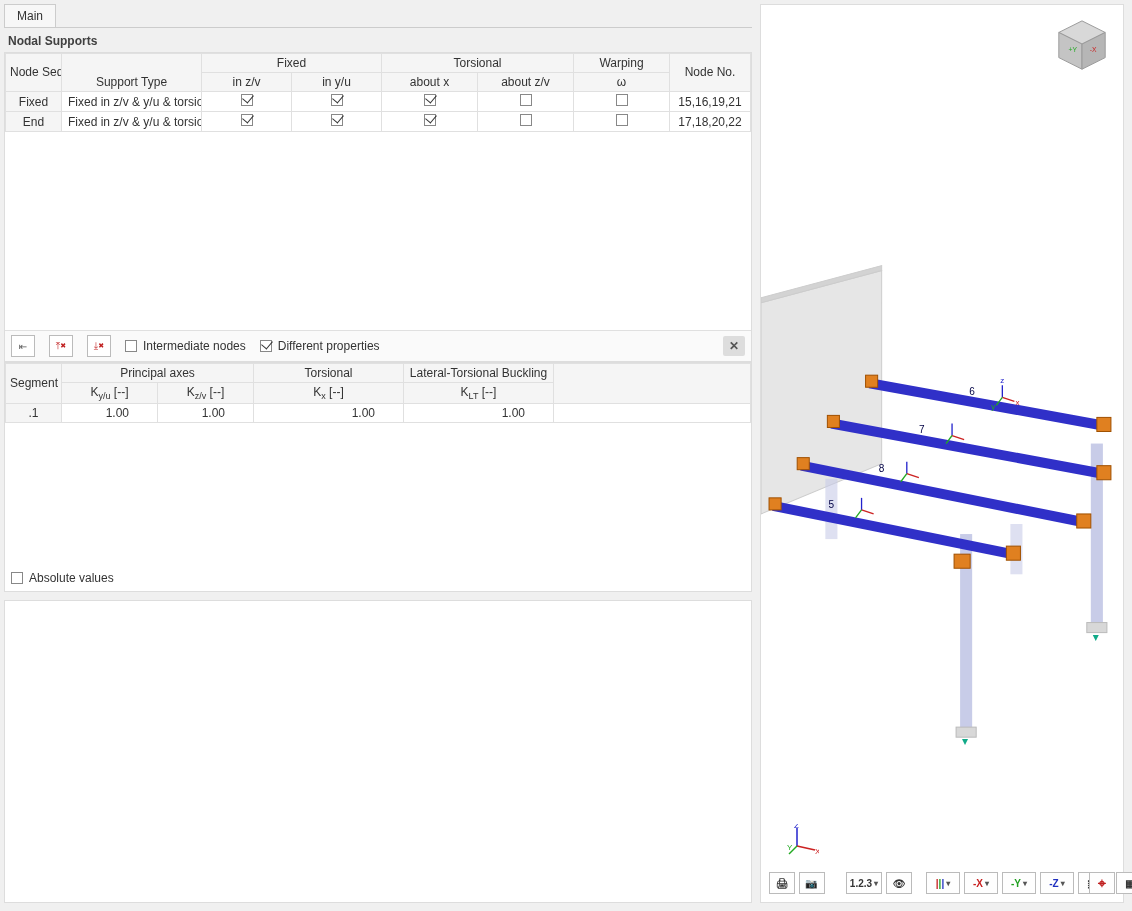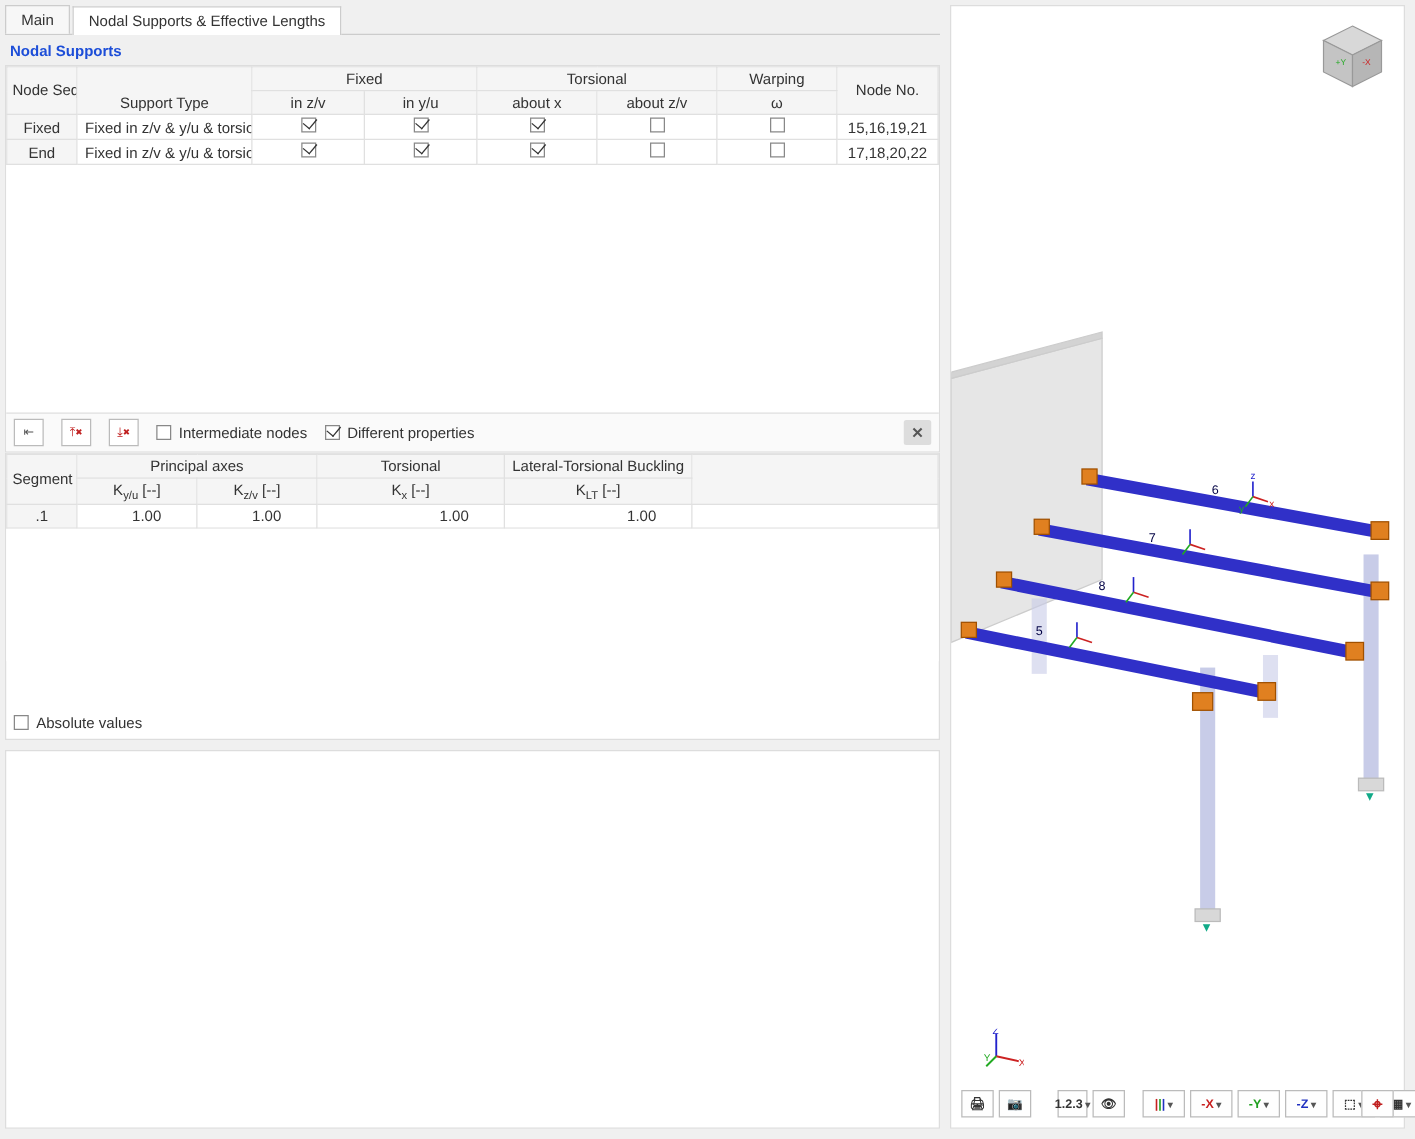--- a/index.html
+++ b/index.html
@@ -3,21 +3,21 @@
 <meta charset="utf-8">
 <style>
   * { box-sizing: border-box; }
   body { margin:0; font-family: "Segoe UI", Tahoma, sans-serif; font-size:12px; background:#f0f0f0; color:#333; }
   .app { display:flex; width:1132px; height:911px; background:#f0f0f0; }
   .left-pane { width:760px; padding:4px 8px 8px 4px; display:flex; flex-direction:column; }
   .right-pane { flex:1; position:relative; background:#fff; margin:4px 8px 8px 0; border:1px solid #ddd;}
   .tabs { display:flex; border-bottom:1px solid #ccc; }
   .tab { padding:4px 12px; border:1px solid #ccc; border-bottom:none; margin-right:2px; background:#f7f7f7; cursor:pointer; }
   .tab.active { background:#fff; position:relative; top:1px;}
-  .section-title { color:#1d4ed8; font-weight:600; padding:6px 4px 4px 4px;}
+  .section-title { color:#404040; font-weight:600; padding:6px 4px 4px 4px;}
   .panel { background:#fff; border:1px solid #ddd; }
   .nodal-panel { height:310px; display:flex; flex-direction:column; }
   .eff-panel { height:230px; display:flex; flex-direction:column; margin-top:0;}
   .lower-panel { flex:1; background:#fff; border:1px solid #ddd; margin-top:8px;}
   table { border-collapse:collapse; width:100%; table-layout:fixed; }
   th,td { border:1px solid #e0e0e0; padding:2px 4px; font-weight:normal; text-align:center; height:18px; overflow:hidden; white-space:nowrap;}
   thead th { background:#f5f5f5; }
   .rowhdr { background:#f5f5f5; }
   .left-align { text-align:left; padding-left:6px;}
   .right-align { text-align:right; padding-right:28px;}
@@ -43,21 +43,20 @@
   .axes-mini { position:absolute; bottom:44px; left:26px; font-size:10px;}
 </style>
 </head>
 <body>
 
 <div class="app">
   <div class="left-pane">
 
     <div class="tabs">
       <div class="tab">Main</div>
-      <div class="tab active">Nodal Supports &amp; Effective Lengths</div>
     </div>
 
     <div class="section-title">Nodal Supports</div>
     <div class="panel nodal-panel">
       <table>
         <colgroup>
           <col style="width:56px">
             <col style="width:140px">
             <col style="width:90px">
             <col style="width:90px">
@@ -259,21 +258,21 @@
           <text x="28" y="30" font-size="8" fill="#c22">X</text>
           <text x="0" y="26" font-size="8" fill="#2a2">Y</text>
         </svg>
     </div>
 
     <div class="vp-toolbar left">
       <span class="vp-btn">🖨</span>
       <span class="vp-btn">📷</span>
     </div>
     <div class="vp-toolbar mid">
-      <span class="vp-btn drop" style="width:24px">1.2.3</span>
+      <span class="vp-btn drop" style="width:36px">1.2.3</span>
       <span class="vp-btn">👁</span>
       <span style="width:6px"></span>
       <span class="vp-btn drop" style="width:34px">
           <span class="xclr">|</span>
           <span class="yclr">|</span>
           <span class="zclr">|</span>
         </span>
       <span class="vp-btn drop xclr" style="width:34px">-X</span>
       <span class="vp-btn drop yclr" style="width:34px">-Y</span>
       <span class="vp-btn drop zclr" style="width:34px">-Z</span>

